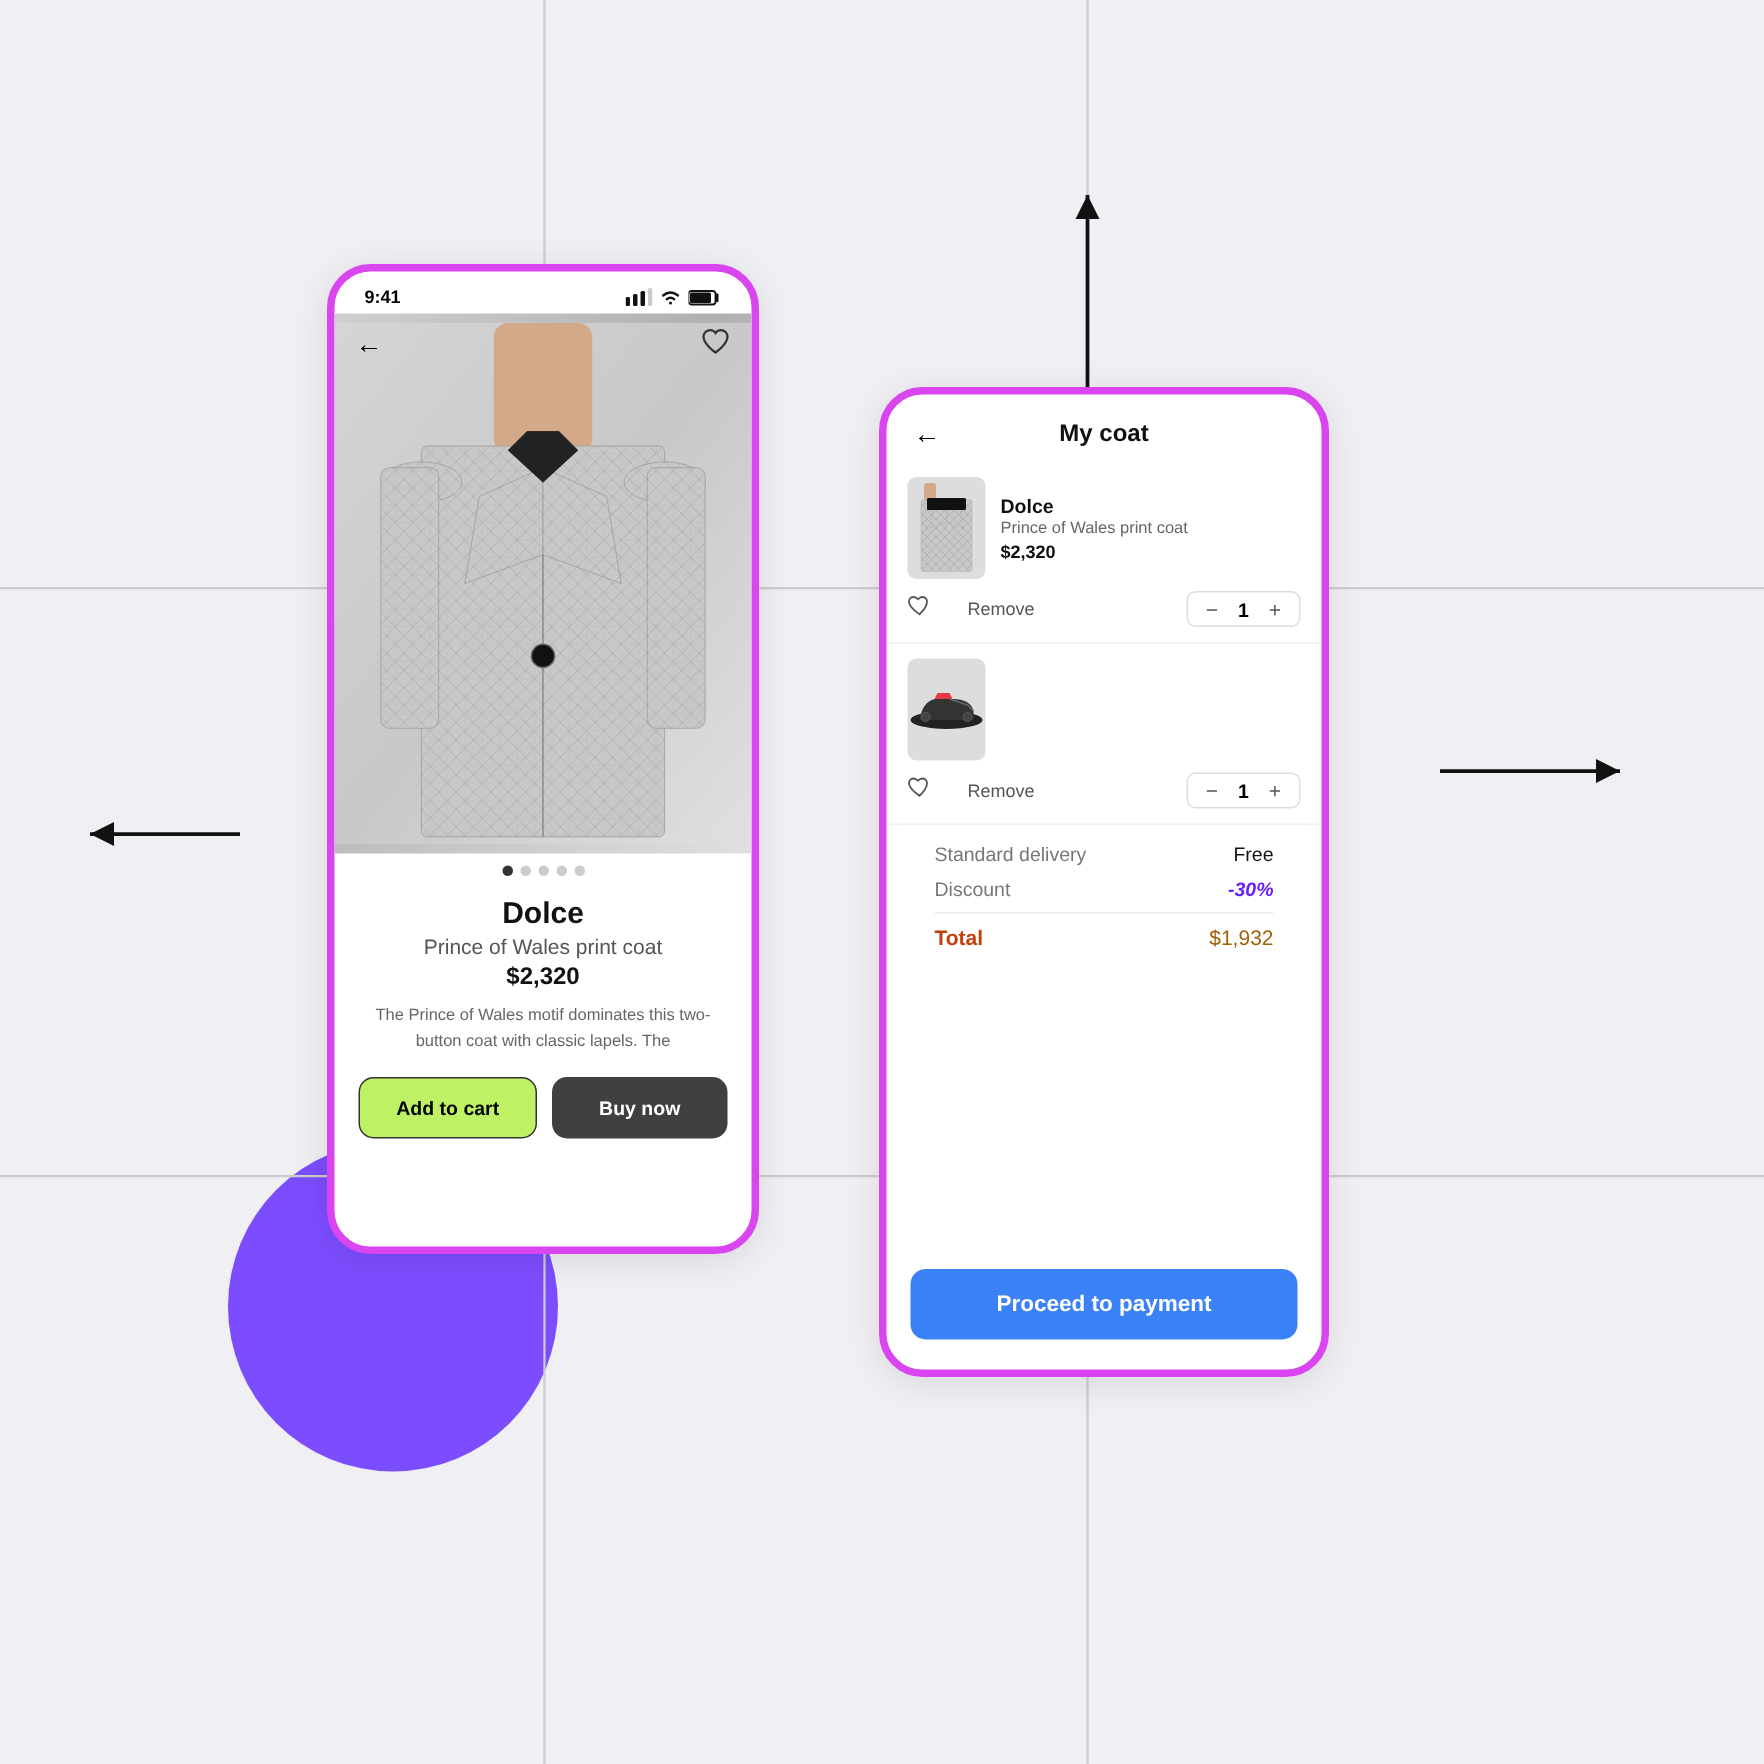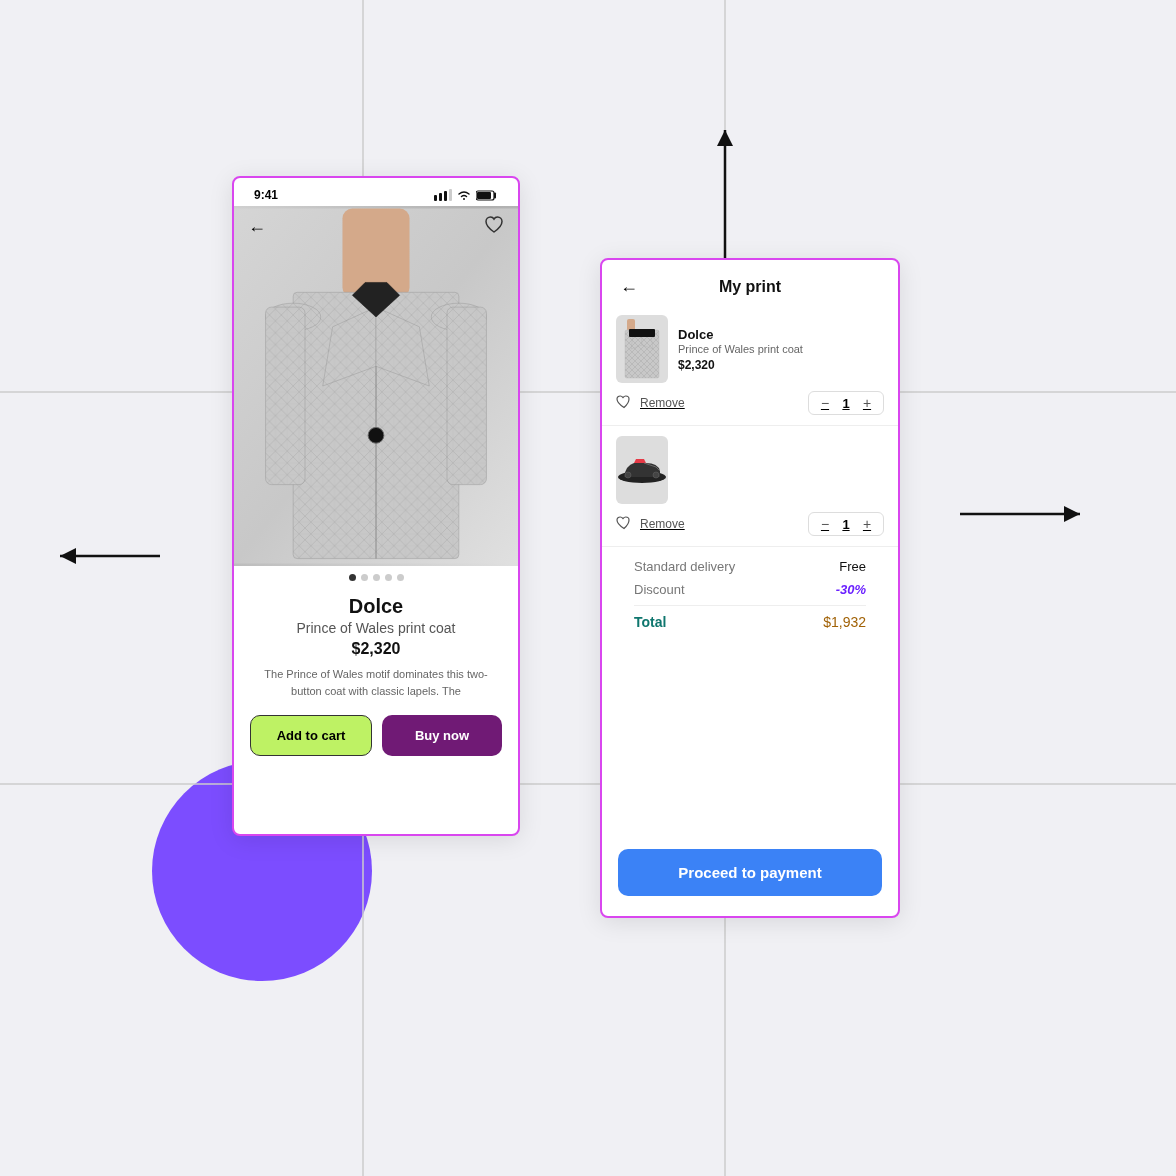--- a/index.html
+++ b/index.html
@@ -22,26 +22,25 @@
       background: #7c4dff;
       bottom: 195px;
       left: 152px;
       z-index: 1;
     }
 
     
     .phone {
       position: absolute;
       background: #fff;
-      border-radius: 8px;
-      border: 2px solid #d946ef;
+      border-radius: 29px;
+      border: 5px solid #d946ef;
       overflow: hidden;
       z-index: 3;
       box-shadow: 0 4px 24px rgba(0,0,0,0.10);
-      margin-left: 14px;
     }
 
     
     .phone-left {
       width: 288px;
       height: 660px;
       left: 218px;
       top: 176px;
     }
 
@@ -161,21 +160,21 @@
       font-size: 13px;
       font-weight: 600;
       cursor: pointer;
     }
 
     .btn-buy-now {
       flex: 1;
       padding: 12px 0;
       border: none;
       border-radius: 10px;
-      background: #701a75;
+      background: #404040;
       color: #fff;
       font-size: 13px;
       font-weight: 600;
       cursor: pointer;
     }
 
     
     .phone-right {
       width: 300px;
       height: 660px;
@@ -251,22 +250,21 @@
       font-size: 12px;
       font-weight: 600;
       color: #111;
       margin-top: 3px;
     }
 
     .cart-item-bottom {
       display: flex;
       align-items: center;
       margin-top: 8px;
-      gap: 8px;
-      text-decoration: underline;
+      gap: 24px;
     }
 
     .cart-item-heart {
       font-size: 15px;
       cursor: pointer;
     }
 
     .cart-item-remove {
       font-size: 12px;
       color: #555;
@@ -337,21 +335,21 @@
     }
 
     .total-row {
       display: flex;
       justify-content: space-between;
       font-size: 14px;
       font-weight: 600;
     }
 
     .total-label {
-      color: #0f766e;
+      color: #c2410c;
     }
 
     .total-value {
       color: #a16207;
       font-weight: 400;
     }
 
     .cart-spacer {
       flex: 1;
     }
@@ -498,21 +496,21 @@
   <div class="action-buttons">
     <button class="btn-add-cart">Add to cart</button>
     <button class="btn-buy-now">Buy now</button>
   </div>
 </div>
 
 <div class="phone phone-right" style="display:flex;flex-direction:column;">
 
   <div class="cart-header">
     <button class="cart-back">←</button>
-    <span class="cart-title">My print</span>
+    <span class="cart-title">My coat</span>
   </div>
 
   <div class="cart-item">
     <div class="cart-item-top">
       <div class="cart-item-img">
         <svg width="38" height="60" viewBox="0 0 38 60" xmlns="http://www.w3.org/2000/svg">
           <defs>
             <pattern id="plaid2" x="0" y="0" width="6" height="6" patternUnits="userSpaceOnUse">
               <rect width="6" height="6" fill="#c8c8c8"></rect>
               <line x1="0" y1="0" x2="6" y2="6" stroke="#aaa" stroke-width="0.5"></line>

